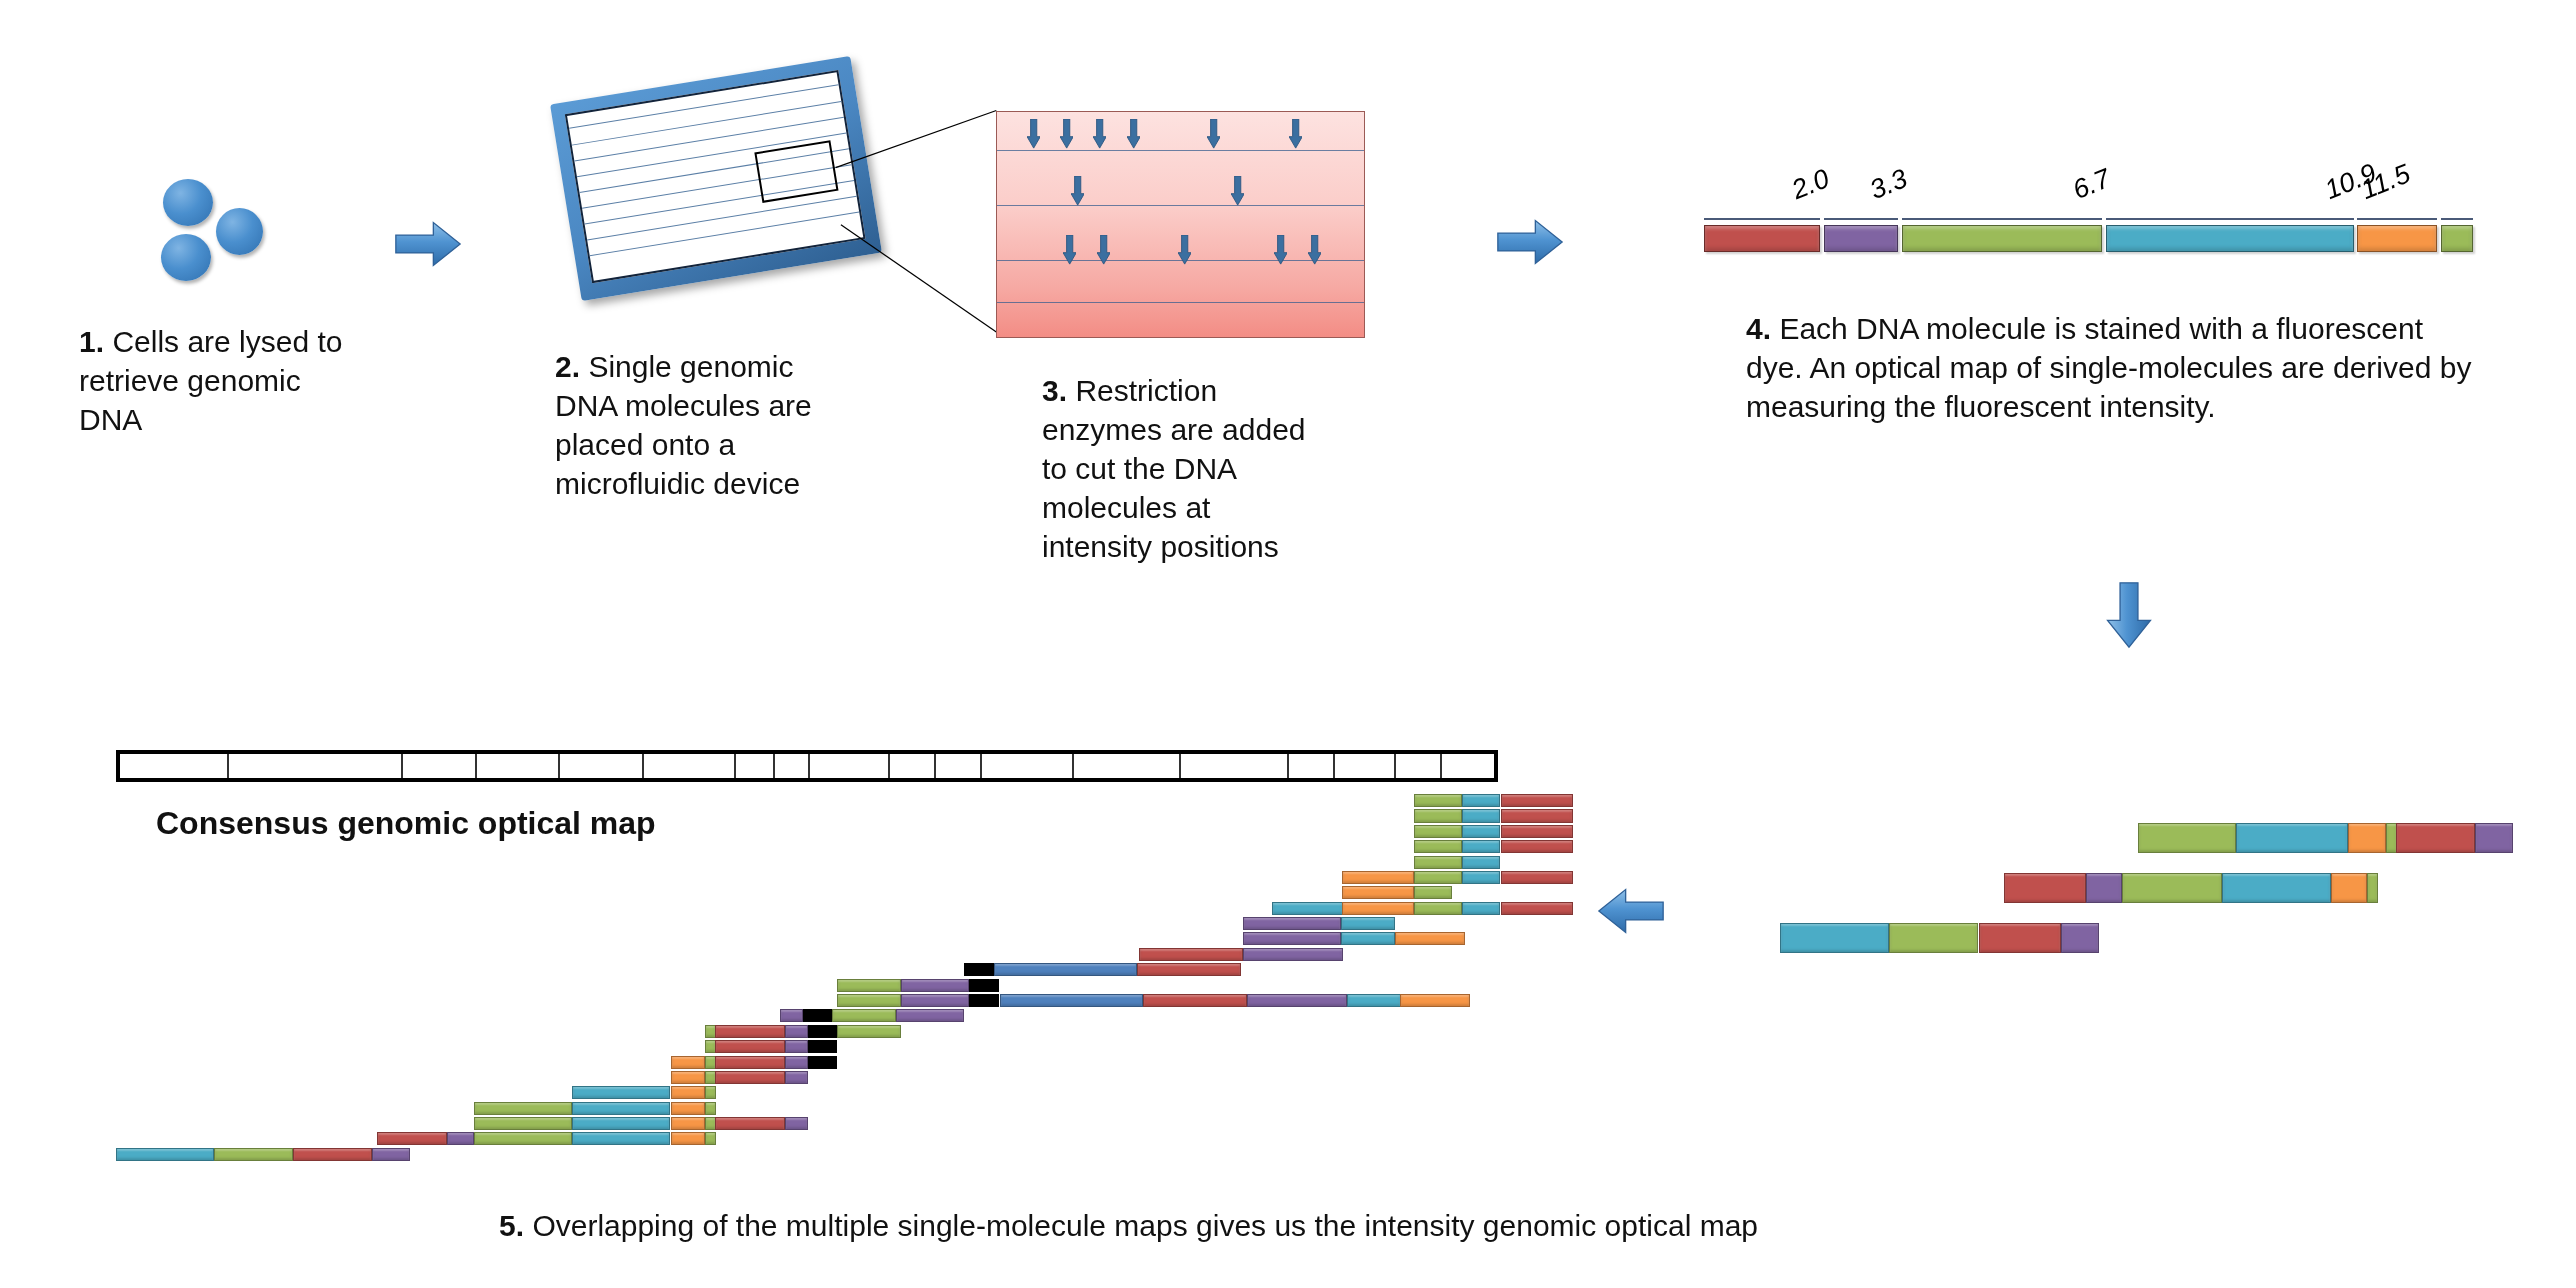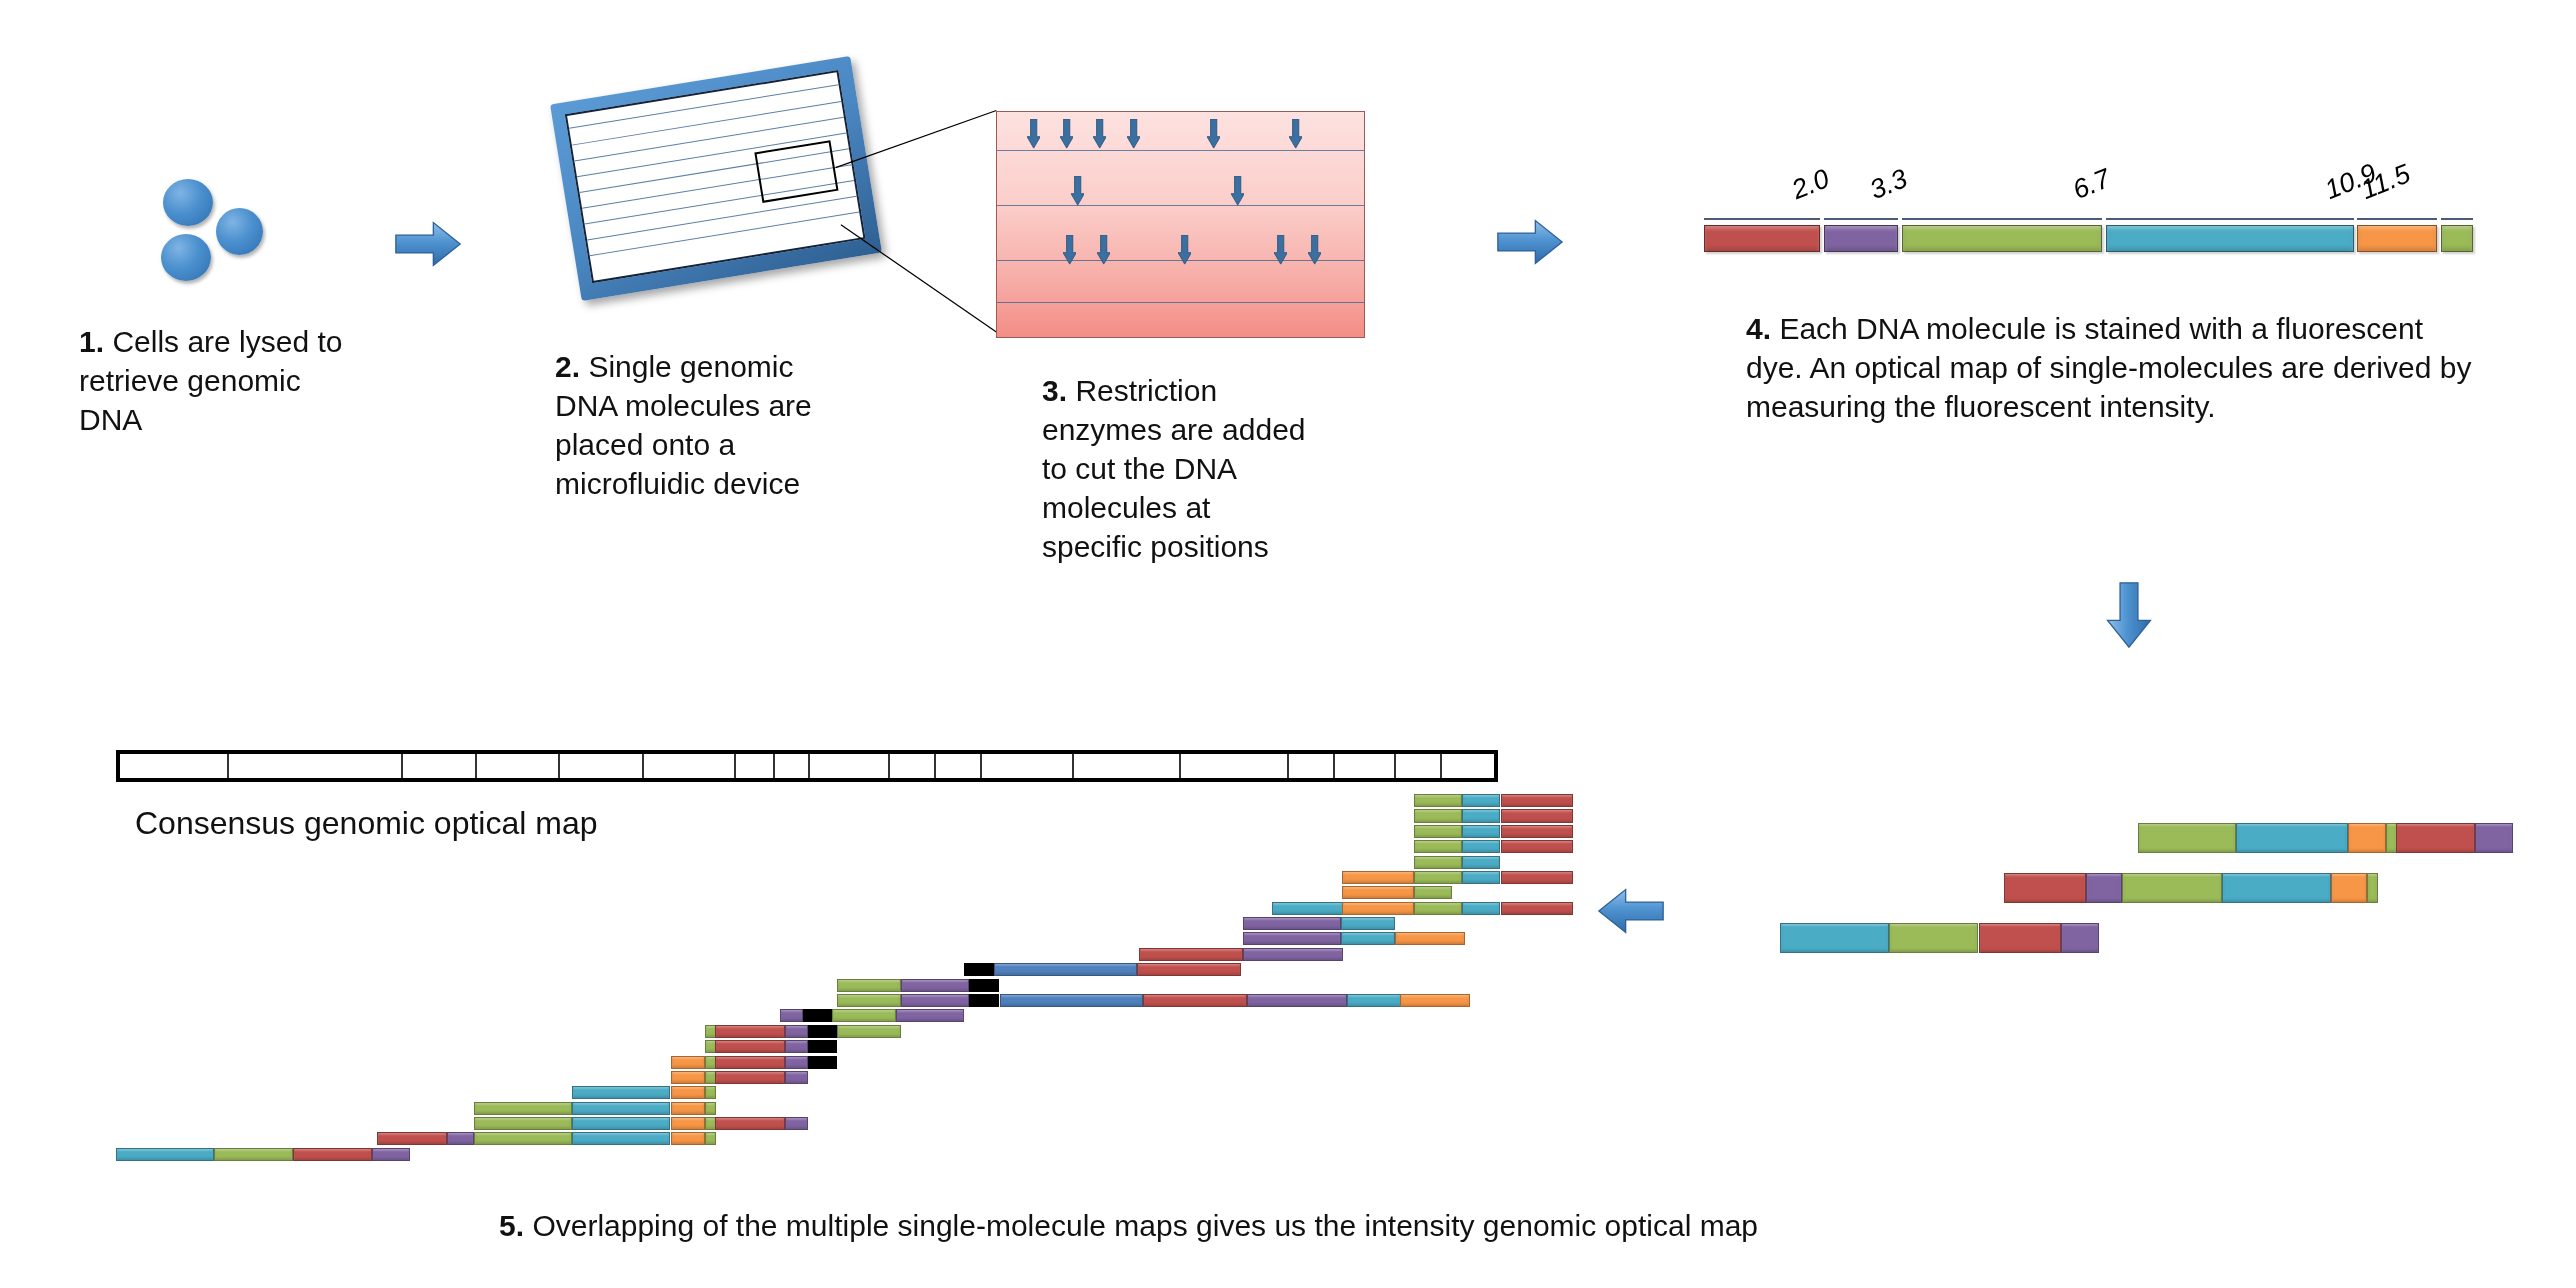--- a/index.html
+++ b/index.html
@@ -152,21 +152,21 @@
   <div class="enz" style="left:277px;top:123px;"><svg viewBox="0 0 15 34" width="13.4" height="30">
         <path d="M4 0 H11 V20 H15 L7.5 33 L0 20 H4 Z" fill="#3b6fa0" stroke="#2a5580" stroke-width="1"></path>
       </svg></div>
   <div class="enz" style="left:311px;top:123px;"><svg viewBox="0 0 15 34" width="13.4" height="30">
         <path d="M4 0 H11 V20 H15 L7.5 33 L0 20 H4 Z" fill="#3b6fa0" stroke="#2a5580" stroke-width="1"></path>
       </svg></div>
 </div>
 
 <div class="abs cap" style="left:1042px;top:371px;width:268px;">
   <b>3.</b>
-  <span>Restriction enzymes are added to cut the DNA molecules at specific positions</span>
+  <span>Restriction enzymes are added to cut the DNA molecules at intensity positions</span>
 </div>
 
 <div class="arrow-right" style="left:1496px;top:217px;">
   <svg viewBox="0 0 76 56" width="68" height="50" aria-hidden="true">
     <path d="M2 18 H44 V4 L74 28 L44 52 V38 H2 Z" fill="url(#agr1)" stroke="#2f6198" stroke-width="1.5"></path>
   </svg>
 </div>
 
 <div class="abs" style="left:1704px;top:161px;width:841px;height:98px;">
   <div id="om-ticks">
@@ -254,21 +254,21 @@
       <div class="rtick" style="left: 860px;"></div>
       <div class="rtick" style="left: 952px;"></div>
       <div class="rtick" style="left: 1059px;"></div>
       <div class="rtick" style="left: 1167px;"></div>
       <div class="rtick" style="left: 1213px;"></div>
       <div class="rtick" style="left: 1274px;"></div>
       <div class="rtick" style="left: 1320px;"></div>
     </div>
 </div>
 
-<div class="title-consensus" style="left:135px;top:805px;">Consensus genomic optical map</div>
+<div class="title-consensus" style="left:156px;top:805px;font-weight:bold;">Consensus genomic optical map</div>
 
 <div class="abs" style="left:116px;top:794px;width:1431px;height:367px;">
   <div id="assembly-rows">
       <div class="frag" style="position: absolute; left: 1298px; top: 0px; width: 48px; height: 13.4px; background: rgb(155, 187, 89);"></div>
       <div class="frag" style="position: absolute; left: 1346px; top: 0px; width: 38px; height: 13.4px; background: rgb(75, 172, 198);"></div>
       <div class="frag" style="position: absolute; left: 1385px; top: 0px; width: 72px; height: 13.4px; background: rgb(192, 80, 77);"></div>
       <div class="frag" style="position: absolute; left: 1298px; top: 15.4px; width: 48px; height: 13.4px; background: rgb(155, 187, 89);"></div>
       <div class="frag" style="position: absolute; left: 1346px; top: 15.4px; width: 38px; height: 13.4px; background: rgb(75, 172, 198);"></div>
       <div class="frag" style="position: absolute; left: 1385px; top: 15.4px; width: 72px; height: 13.4px; background: rgb(192, 80, 77);"></div>
       <div class="frag" style="position: absolute; left: 1298px; top: 31px; width: 48px; height: 13.4px; background: rgb(155, 187, 89);"></div>

